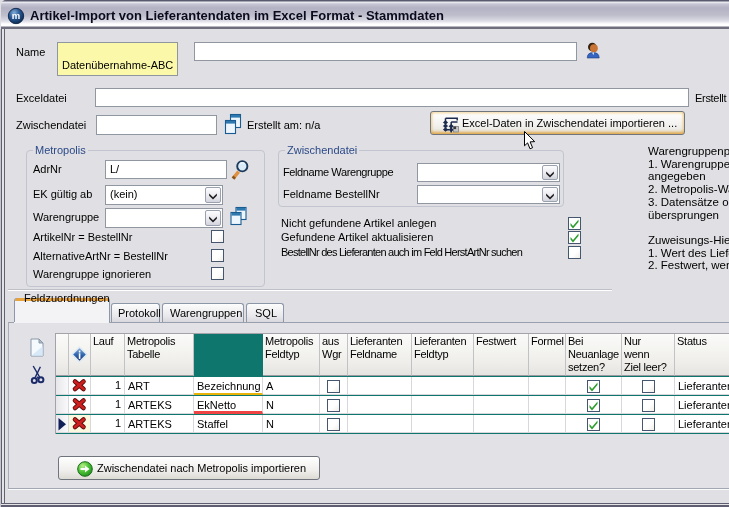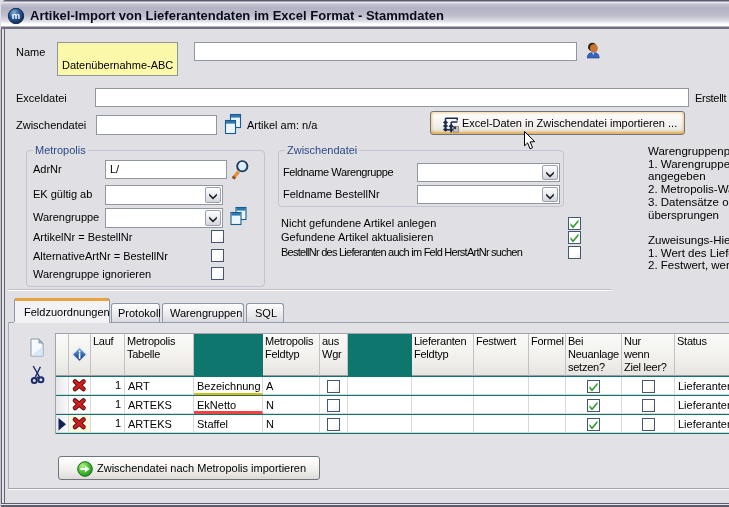--- a/index.html
+++ b/index.html
@@ -52,21 +52,21 @@
 <div class="lbl" style="left:695px;top:92px;letter-spacing:-0.3px">Erstellt am:</div>
 
 <div class="lbl" style="left:16px;top:119px">Zwischendatei</div>
 <div class="inp" style="left:96px;top:115px;width:121px;height:20px"></div>
 <svg class="abs" style="left:224px;top:113px" width="18" height="22" viewBox="0 0 18 22">
  <rect x="6.5" y="1.5" width="10" height="13" fill="#edf6fc" stroke="#1a5c92" stroke-width="1.1"></rect>
  <rect x="7" y="2" width="9" height="2.6" fill="#2e78b0"></rect>
  <rect x="1.5" y="7.5" width="10" height="13" fill="#edf6fc" stroke="#1a5c92" stroke-width="1.1"></rect>
  <rect x="2" y="8" width="9" height="2.6" fill="#2e78b0"></rect>
 </svg>
-<div class="lbl" style="left:247px;top:119px">Artikel am: n/a</div>
+<div class="lbl" style="left:247px;top:119px">Erstellt am: n/a</div>
 
 <div class="abs" style="left:430px;top:111px;width:255px;height:24px;border:1px solid #70747c;border-radius:3px;background:linear-gradient(#ffffff,#f2f1ee 60%,#e4e2da);box-shadow:inset 0 -3px 3px -1px rgba(224,158,48,0.8),inset 0 2px 2px rgba(238,196,110,0.35),inset 2px 0 2px rgba(238,196,110,0.35),inset -2px 0 2px rgba(238,196,110,0.35)"></div>
 <svg class="abs" style="left:442px;top:116px" width="18" height="18" viewBox="0 0 18 18">
  <g stroke="#1b2a4e" stroke-width="1.5" fill="none">
   <path d="M3.5 2.2 H15.2 V4.4"></path>
   <path d="M3.5 2.2 V13.8 H7"></path>
   <path d="M9.2 6 H15.5"></path>
   <path d="M9.2 6 V16.5"></path>
  </g>
  <g fill="#1b2a4e">
@@ -93,20 +93,21 @@
  <line x1="4.6" y1="19.6" x2="3" y2="21.6" stroke="#8e5518" stroke-width="3.4"></line>
  <circle cx="12.3" cy="9.3" r="5.1" fill="#d9ecf8" stroke="#1c3a5c" stroke-width="1.9"></circle>
  <path d="M9.8 6.6 q2.5-2 5 0" stroke="#f4fafe" stroke-width="1.3" fill="none"></path>
 </svg>
 <div class="lbl" style="left:33px;top:188px">EK gültig ab</div>
 <div class="combo" style="left:105px;top:185px;width:118px;height:20px">
     <div class="btn"></div>
  <svg class="abs" style="right:4px;top:6px" width="10" height="9" viewBox="0 0 13 11">
       <path d="M1.5 1.5 L6.5 6.5 L11.5 1.5 L11.5 4.5 L6.5 9.5 L1.5 4.5 Z" fill="#1f1f1f"></path>
     </svg>
+ <div style="padding:2px 4px">(kein)</div>
 </div>
 <div class="lbl" style="left:33px;top:211px">Warengruppe</div>
 <div class="combo" style="left:105px;top:208px;width:118px;height:20px">
     <div class="btn"></div>
  <svg class="abs" style="right:4px;top:6px" width="10" height="9" viewBox="0 0 13 11">
       <path d="M1.5 1.5 L6.5 6.5 L11.5 1.5 L11.5 4.5 L6.5 9.5 L1.5 4.5 Z" fill="#1f1f1f"></path>
     </svg>
 </div>
 <svg class="abs" style="left:229px;top:206px" width="19" height="21" viewBox="0 0 18 21">
  <rect x="6.5" y="1.5" width="10" height="12" fill="#edf6fc" stroke="#1a5c92" stroke-width="1.1"></rect>
@@ -157,21 +158,21 @@
 </div>
 
 <div class="abs" style="left:111px;top:303px;width:49px;height:19px;border:1px solid #8c97a8;border-bottom:none;border-radius:3px 3px 0 0;background:linear-gradient(#fdfdfd,#e8e7eb 70%,#d8d7dd)"></div>
 <div class="lbl" style="left:118px;top:307px">Protokoll</div>
 <div class="abs" style="left:162px;top:303px;width:82px;height:19px;border:1px solid #8c97a8;border-bottom:none;border-radius:3px 3px 0 0;background:linear-gradient(#fdfdfd,#e8e7eb 70%,#d8d7dd)"></div>
 <div class="lbl" style="left:170px;top:307px">Warengruppen</div>
 <div class="abs" style="left:246px;top:303px;width:38px;height:19px;border:1px solid #8c97a8;border-bottom:none;border-radius:3px 3px 0 0;background:linear-gradient(#fdfdfd,#e8e7eb 70%,#d8d7dd)"></div>
 <div class="lbl" style="left:255px;top:307px">SQL</div>
 <div class="abs" style="left:14px;top:298px;width:96px;height:25px;border:1px solid #8c97a8;border-bottom:none;border-radius:3px 3px 0 0;background:#f3f2f5"></div>
 <div class="abs" style="left:15px;top:298px;width:94px;height:3px;border-radius:3px 3px 0 0;background:#e8a33d"></div>
-<div class="lbl" style="left:24px;top:306px">Feldzuordnungen</div>
+<div class="lbl" style="left:24px;top:292px">Feldzuordnungen</div>
 
 <div class="abs" style="left:8px;top:322px;width:721px;height:166px;background:#e2e1e5;border-top:1px solid #98a0ae;border-left:1px solid #a8adb8"></div>
 <div class="abs" style="left:8px;top:488px;width:721px;height:1px;background:#a2a7b2"></div>
 <div class="abs" style="left:8px;top:489px;width:721px;height:1px;background:#fafafb"></div>
 <div class="abs" style="left:14px;top:322px;width:95px;height:1px;background:#f3f2f5"></div>
 
 <svg class="abs" style="left:30px;top:338px" width="14" height="19" viewBox="0 0 14 19">
  <path d="M1 1 H9 L13 5 V18 H1 Z" fill="#f4fafe" stroke="#8898a8" stroke-width="1"></path>
  <path d="M9 1 L13 5 H9 Z" fill="#aabccd" stroke="#8898a8" stroke-width="1"></path>
  <path d="M1 18 H13 V8 Z" fill="#cfe4f4" opacity="0.8"></path>
@@ -186,20 +187,21 @@
  <circle cx="8.6" cy="12.6" r="1" fill="#1a2a6a"></circle>
 </svg>
 
 <div class="abs" id="tbl" style="left:56px;top:333px;width:673px;height:101px;background:#0f766e">
     <div style="position:absolute;left:0px;top:0;width:13px;height:43px;background:linear-gradient(#fbfbfa,#efeeea 70%,#e6e4e0);border-right:1px solid #c2c2c6;border-bottom:1px solid #9a9aa0;font-size:11px;letter-spacing:-0.25px;line-height:13px;padding:2px 0 0 2px;overflow:hidden"></div>
     <div style="position:absolute;left:13px;top:0;width:22px;height:43px;background:linear-gradient(#fbfbfa,#efeeea 70%,#e6e4e0);border-right:1px solid #c2c2c6;border-bottom:1px solid #9a9aa0;font-size:11px;letter-spacing:-0.25px;line-height:13px;padding:2px 0 0 2px;overflow:hidden"></div>
     <div style="position:absolute;left:35px;top:0;width:34px;height:43px;background:linear-gradient(#fbfbfa,#efeeea 70%,#e6e4e0);border-right:1px solid #c2c2c6;border-bottom:1px solid #9a9aa0;font-size:11px;letter-spacing:-0.25px;line-height:13px;padding:2px 0 0 2px;overflow:hidden">Lauf</div>
     <div style="position:absolute;left:69px;top:0;width:69px;height:43px;background:linear-gradient(#fbfbfa,#efeeea 70%,#e6e4e0);border-right:1px solid #c2c2c6;border-bottom:1px solid #9a9aa0;font-size:11px;letter-spacing:-0.25px;line-height:13px;padding:2px 0 0 2px;overflow:hidden">Metropolis Tabelle</div>
     <div style="position:absolute;left:207px;top:0;width:57px;height:43px;background:linear-gradient(#fbfbfa,#efeeea 70%,#e6e4e0);border-right:1px solid #c2c2c6;border-bottom:1px solid #9a9aa0;font-size:11px;letter-spacing:-0.25px;line-height:13px;padding:2px 0 0 2px;overflow:hidden">Metropolis Feldtyp</div>
     <div style="position:absolute;left:264px;top:0;width:28px;height:43px;background:linear-gradient(#fbfbfa,#efeeea 70%,#e6e4e0);border-right:1px solid #c2c2c6;border-bottom:1px solid #9a9aa0;font-size:11px;letter-spacing:-0.25px;line-height:13px;padding:2px 0 0 2px;overflow:hidden">aus Wgr</div>
+    <div style="position:absolute;left:292px;top:0;width:64px;height:43px;background:linear-gradient(#fbfbfa,#efeeea 70%,#e6e4e0);border-right:1px solid #c2c2c6;border-bottom:1px solid #9a9aa0;font-size:11px;letter-spacing:-0.25px;line-height:13px;padding:2px 0 0 2px;overflow:hidden">Lieferanten Feldname</div>
     <div style="position:absolute;left:356px;top:0;width:62px;height:43px;background:linear-gradient(#fbfbfa,#efeeea 70%,#e6e4e0);border-right:1px solid #c2c2c6;border-bottom:1px solid #9a9aa0;font-size:11px;letter-spacing:-0.25px;line-height:13px;padding:2px 0 0 2px;overflow:hidden">Lieferanten Feldtyp</div>
     <div style="position:absolute;left:418px;top:0;width:55px;height:43px;background:linear-gradient(#fbfbfa,#efeeea 70%,#e6e4e0);border-right:1px solid #c2c2c6;border-bottom:1px solid #9a9aa0;font-size:11px;letter-spacing:-0.25px;line-height:13px;padding:2px 0 0 2px;overflow:hidden">Festwert</div>
     <div style="position:absolute;left:473px;top:0;width:37px;height:43px;background:linear-gradient(#fbfbfa,#efeeea 70%,#e6e4e0);border-right:1px solid #c2c2c6;border-bottom:1px solid #9a9aa0;font-size:11px;letter-spacing:-0.25px;line-height:13px;padding:2px 0 0 2px;overflow:hidden">Formel</div>
     <div style="position:absolute;left:510px;top:0;width:56px;height:43px;background:linear-gradient(#fbfbfa,#efeeea 70%,#e6e4e0);border-right:1px solid #c2c2c6;border-bottom:1px solid #9a9aa0;font-size:11px;letter-spacing:-0.25px;line-height:13px;padding:2px 0 0 2px;overflow:hidden">Bei Neuanlage setzen?</div>
     <div style="position:absolute;left:566px;top:0;width:53px;height:43px;background:linear-gradient(#fbfbfa,#efeeea 70%,#e6e4e0);border-right:1px solid #c2c2c6;border-bottom:1px solid #9a9aa0;font-size:11px;letter-spacing:-0.25px;line-height:13px;padding:2px 0 0 2px;overflow:hidden">Nur<br>wenn<br>Ziel leer?</div>
     <div style="position:absolute;left:619px;top:0;width:56px;height:43px;background:linear-gradient(#fbfbfa,#efeeea 70%,#e6e4e0);border-right:1px solid #c2c2c6;border-bottom:1px solid #9a9aa0;font-size:11px;letter-spacing:-0.25px;line-height:13px;padding:2px 0 0 2px;overflow:hidden">Status</div>
     <div style="position:absolute;left:0px;top:44px;width:13px;height:18px;background:linear-gradient(90deg,#e7e6ea,#f9f9fb);border-right:1px solid #d8d8dc;border-bottom:1px solid #d8d8dc;overflow:hidden"></div>
     <div style="position:absolute;left:13px;top:44px;width:22px;height:18px;background:#fff;border-right:1px solid #d8d8dc;border-bottom:1px solid #d8d8dc;overflow:hidden"><svg width="17" height="15" viewBox="0 0 17 15" style="margin:1px 0 0 2px">
         <g stroke="#5a0a0a" stroke-width="4.6" stroke-linecap="round">
           <line x1="4" y1="3.5" x2="12.5" y2="11"></line>

